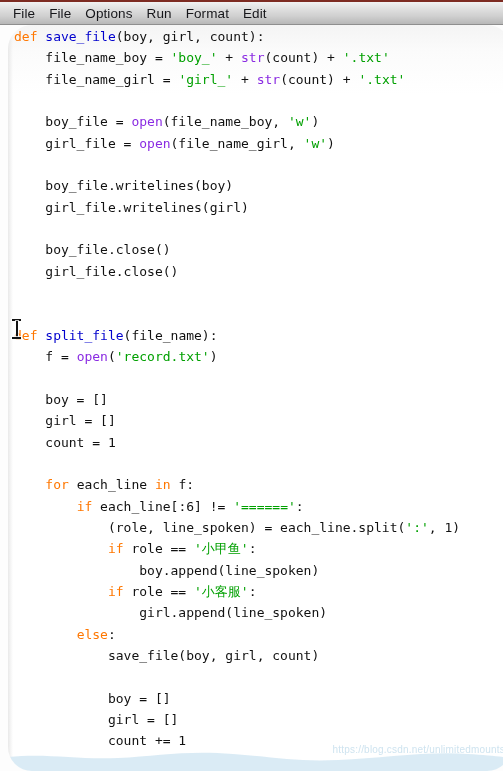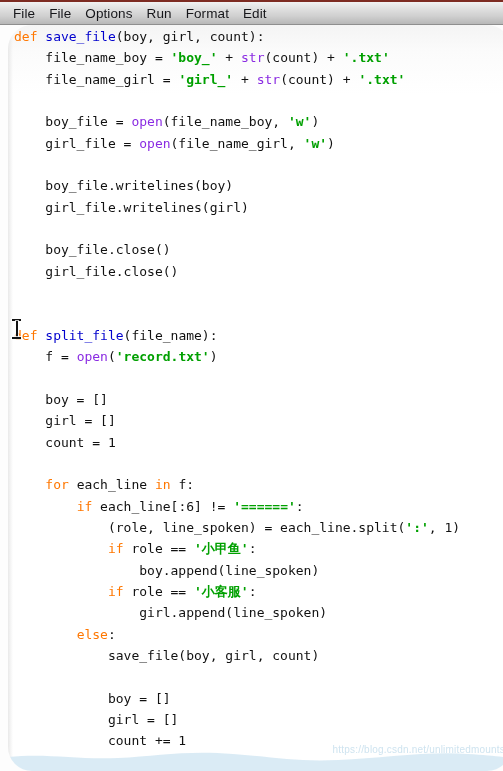--- a/index.html
+++ b/index.html
@@ -77,21 +77,21 @@
     color: #111111;
     letter-spacing: 0px;
     tab-size: 4;
   }
   .ln { display: block; height: 21.35px; }
 
   
   .kw   { color: #ff7700; }        
   .fn   { color: #0000cd; }        
   .bi   { color: #8a2be2; }        
-  .str  { color: #00a000; font-weight: bold; }        
+  .str  { color: #00a000; }        
   .pl   { color: #111111; }        
 
   
   .ibeam {
     position: absolute;
     left: 4px;
     top: 294px;
     width: 9px;
     height: 20px;
     pointer-events: none;

